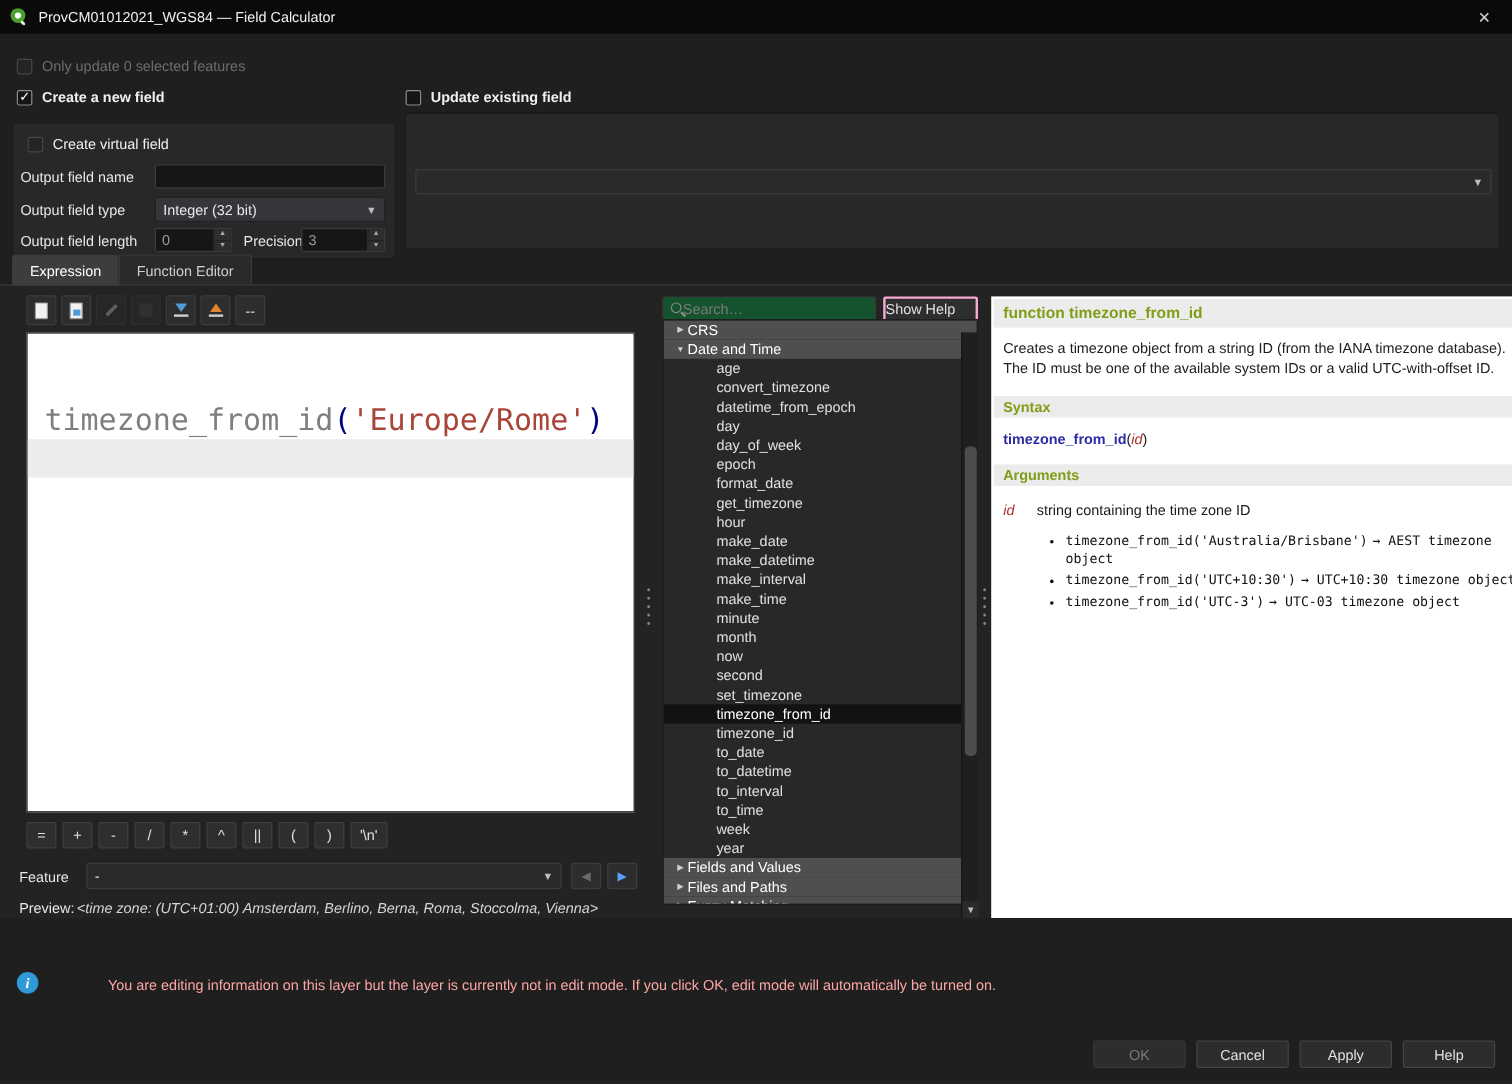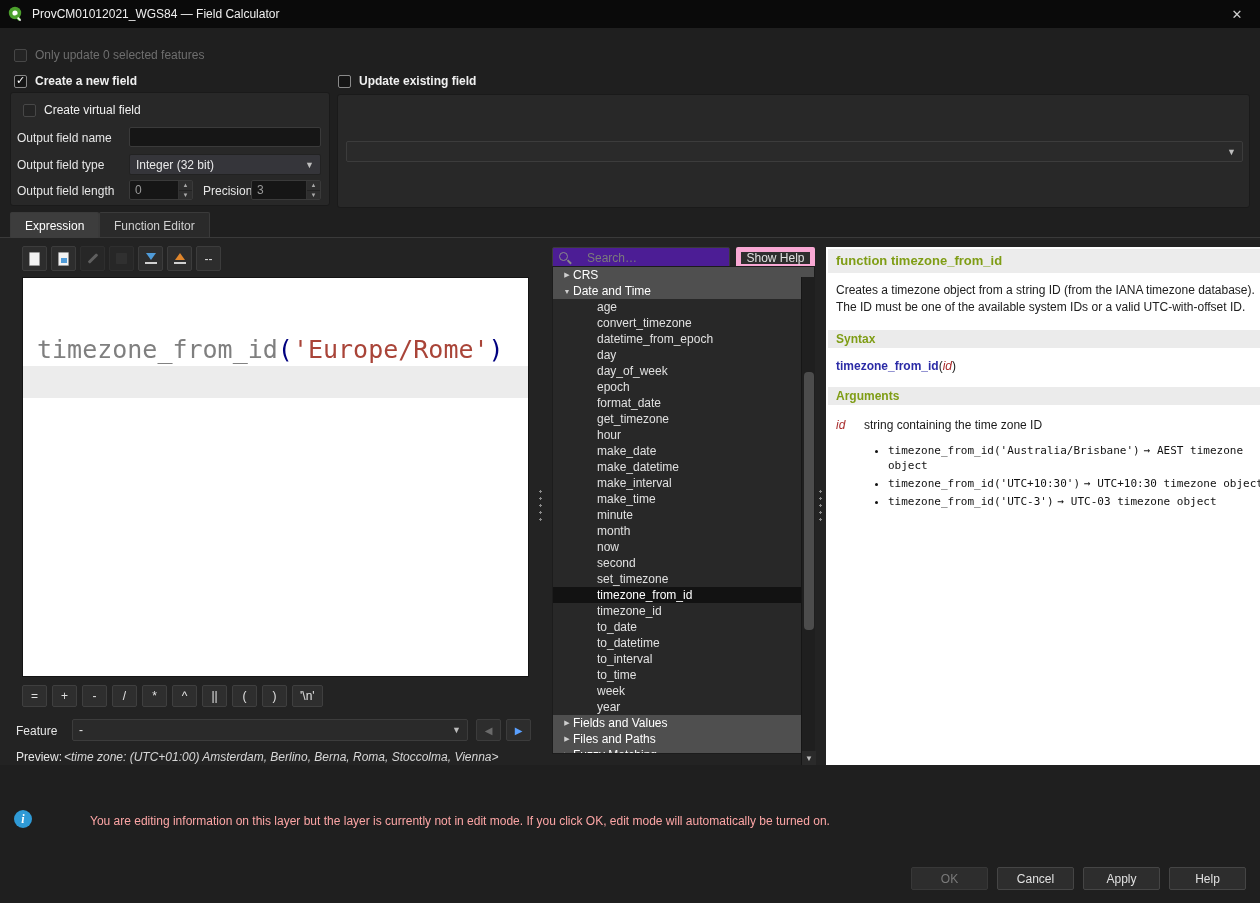--- a/index.html
+++ b/index.html
@@ -66,25 +66,25 @@
   .feat-label{position:absolute;left:16px;top:724px;color:#e6e6e6}
   .feat-combo{left:72px;top:719px;width:396px;height:22px}
   .navbtn{position:absolute;top:719px;width:25px;height:22px;background:#2d2d2d;border:1px solid #3c3c3c;border-radius:2px;display:flex;align-items:center;justify-content:center;font-size:10px}
   .navbtn.prev{left:476px;color:#6a6a6a}
   .navbtn.next{left:506px;color:#5aa0ff}
   .preview-label{position:absolute;left:16px;top:750px;color:#e6e6e6}
   .preview-value{position:absolute;left:64px;top:750px;width:470px;color:#d6d6d6;font-style:italic;white-space:nowrap;overflow:hidden}
 
   
   .search-wrap{position:absolute;left:552px;top:247px;width:178px;height:22px}
-  .search-input{width:100%;height:100%;background:#4c1d95;border:1px solid #3a3a3a;border-radius:2px;color:#ddd;padding:0 6px 0 34px;font-size:12px;font-family:"Liberation Sans",sans-serif}
+  .search-input{width:100%;height:100%;background:#14532d;border:1px solid #3a3a3a;border-radius:2px;color:#ddd;padding:0 6px 0 16px;font-size:12px;font-family:"Liberation Sans",sans-serif}
   .search-input::placeholder{color:#7b7b7b}
   .mag{position:absolute;left:7px;top:5px;width:9px;height:9px;border:1.5px solid #8a8a8a;border-radius:50%}
   .mag::after{content:"";position:absolute;left:7px;top:8px;width:5px;height:1.5px;background:#8a8a8a;transform:rotate(45deg)}
-  .showhelp{position:absolute;left:736px;top:247px;width:79px;height:22px;background:#2e2e2e;border:5px solid #f9a8d4;border-radius:2px;color:#e0e0e0;display:flex;align-items:center;justify-content:center}
+  .showhelp{position:absolute;left:736px;top:247px;width:79px;height:22px;background:#2e2e2e;border:2px solid #f9a8d4;border-radius:2px;color:#e0e0e0;display:flex;align-items:center;justify-content:flex-start}
   .func-tree{position:absolute;left:552px;top:266px;width:263px;height:488px;background:#282828;border:1px solid #1c1c1c;overflow:hidden}
   .trow{height:16px;display:flex;align-items:center;color:#e0e0e0;white-space:nowrap}
   .trow .arrow{width:12px;margin-left:8px;font-size:7px;color:#cfcfcf;text-align:center;flex:none}
   .trow.group{background:#4f4f4f;color:#fff}
   .trow:not(.group){padding-left:24px}
   .trow.selected{background:#121212;color:#fff}
   .vscroll{position:absolute;left:801px;top:277px;width:14px;height:488px;background:#1f1f1f;border-left:1px solid #161616}
   .vthumb{position:absolute;left:2px;top:95px;width:10px;height:258px;background:#4c4c4c;border-radius:4px}
   .vdown{position:absolute;left:0;bottom:0;width:14px;height:14px;display:flex;align-items:center;justify-content:center;font-size:8px;color:#bbb;background:#2a2a2a}
 
@@ -137,21 +137,21 @@
 </div>
 <div class="cbrow" style="left:14px;top:74px">
   <span class="cb checked"></span>
   <span class="lbl bold">Create a new field</span>
 </div>
 <div class="cbrow" style="left:338px;top:74px">
   <span class="cb"></span>
   <span class="lbl bold">Update existing field</span>
 </div>
 
-<div class="groupbox" style="left:10px;top:92px;width:320px;height:114px">
+<div class="groupbox" style="left:10px;top:102px;width:320px;height:114px">
   <div class="cbrow" style="left:12px;top:10px">
     <span class="cb disabled"></span>
     <span class="lbl">Create virtual field</span>
   </div>
   <span class="flabel" style="left:6px;top:38px">Output field name</span>
   <input class="tinput" style="left: 118px; top: 34px; width: 192px; height: 20px;" value="">
   <span class="flabel" style="left:6px;top:65px">Output field type</span>
   <div class="combo" style="left:118px;top:61px;width:192px;height:21px">
     <span>Integer (32 bit)</span>
     <span class="caret">▼</span>

